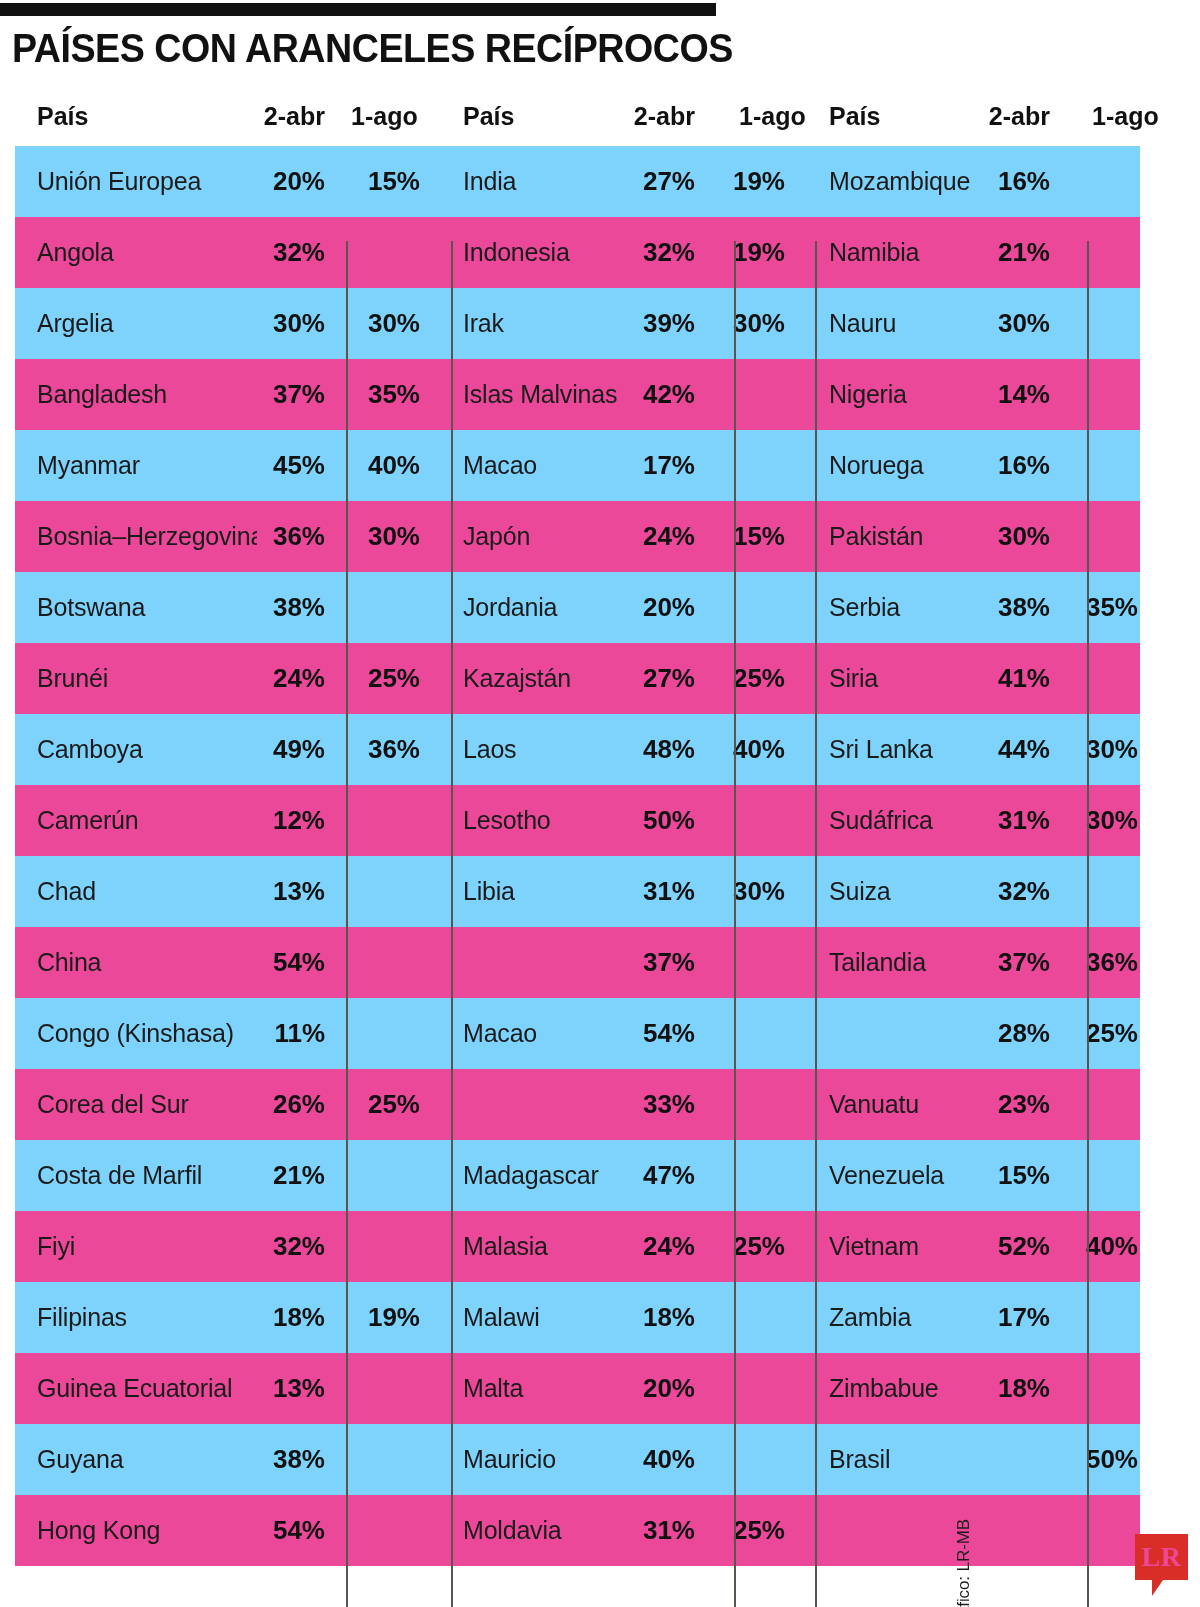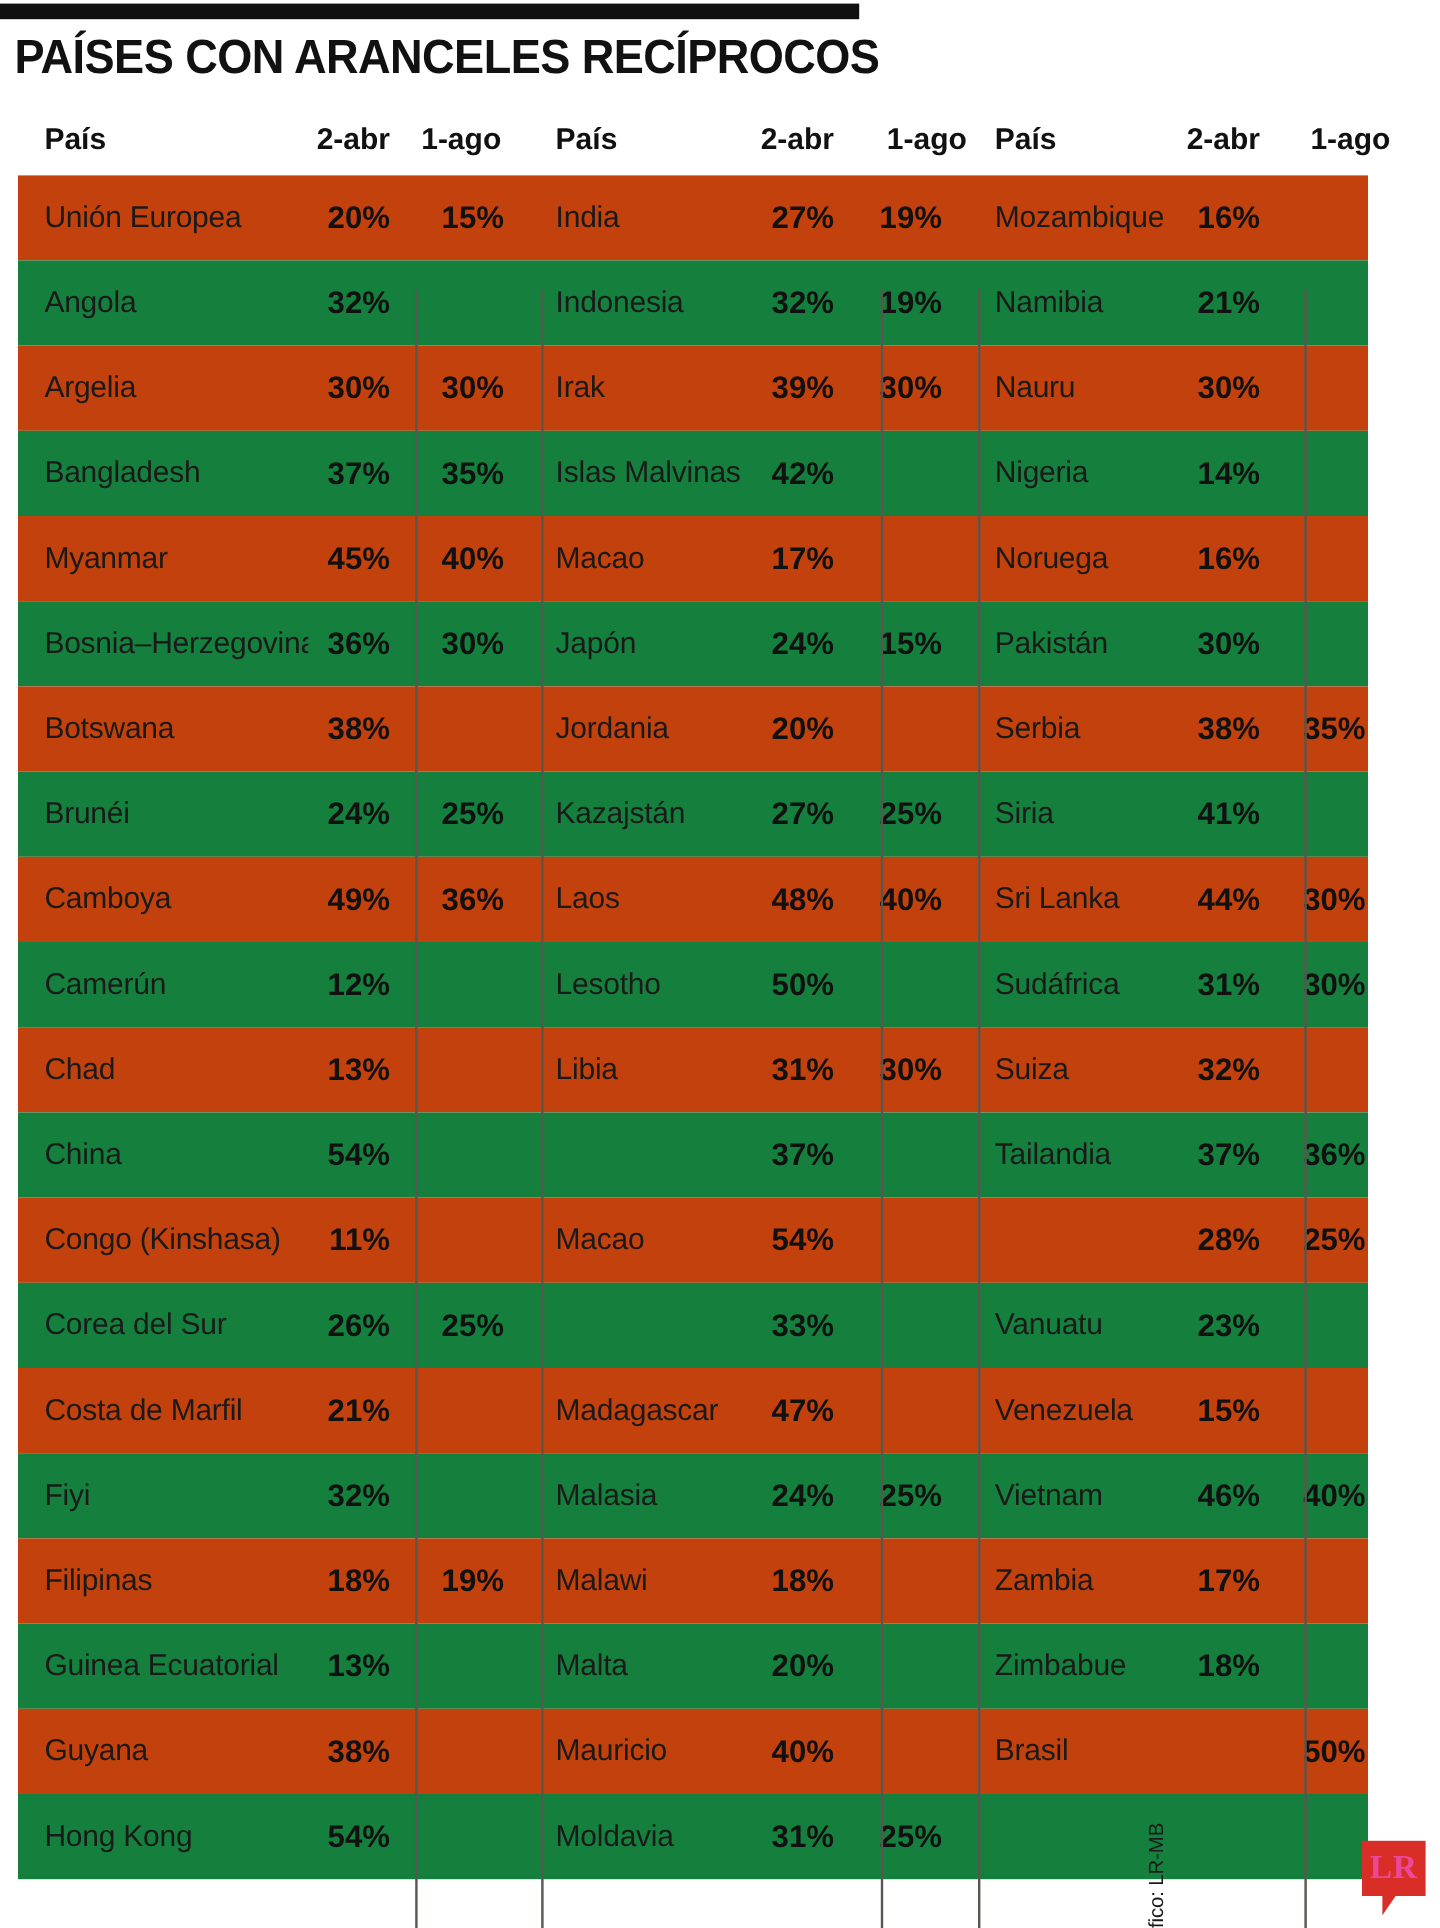--- a/index.html
+++ b/index.html
@@ -74,22 +74,22 @@
     width: 1125px;
     height: 1461px;
     overflow: hidden;
   }
 
   .row {
     position: relative;
     height: 71px;
     width: 1125px;
   }
-  .row.odd  { background: #c2410c; }
-  .row.even { background: #15803d; }
+  .row.odd  { background: #7dd3fc; }
+  .row.even { background: #ec4899; }
 
   .cell {
     position: absolute;
     top: 0;
     height: 71px;
     line-height: 71px;
     white-space: nowrap;
     overflow: hidden;
   }
   .cell-country {
@@ -362,21 +362,21 @@
           <div class="cell cell-val c3-ago"></div>
         </div>
         <div class="row even">
           <div class="cell cell-country c1-country">Fiyi</div>
           <div class="cell cell-val c1-abr">32%</div>
           <div class="cell cell-val c1-ago"></div>
           <div class="cell cell-country c2-country">Malasia</div>
           <div class="cell cell-val c2-abr">24%</div>
           <div class="cell cell-val c2-ago">25%</div>
           <div class="cell cell-country c3-country">Vietnam</div>
-          <div class="cell cell-val c3-abr">46%</div>
+          <div class="cell cell-val c3-abr">52%</div>
           <div class="cell cell-val c3-ago">40%</div>
         </div>
         <div class="row odd">
           <div class="cell cell-country c1-country">Filipinas</div>
           <div class="cell cell-val c1-abr">18%</div>
           <div class="cell cell-val c1-ago">19%</div>
           <div class="cell cell-country c2-country">Malawi</div>
           <div class="cell cell-val c2-abr">18%</div>
           <div class="cell cell-val c2-ago"></div>
           <div class="cell cell-country c3-country">Zambia</div>

